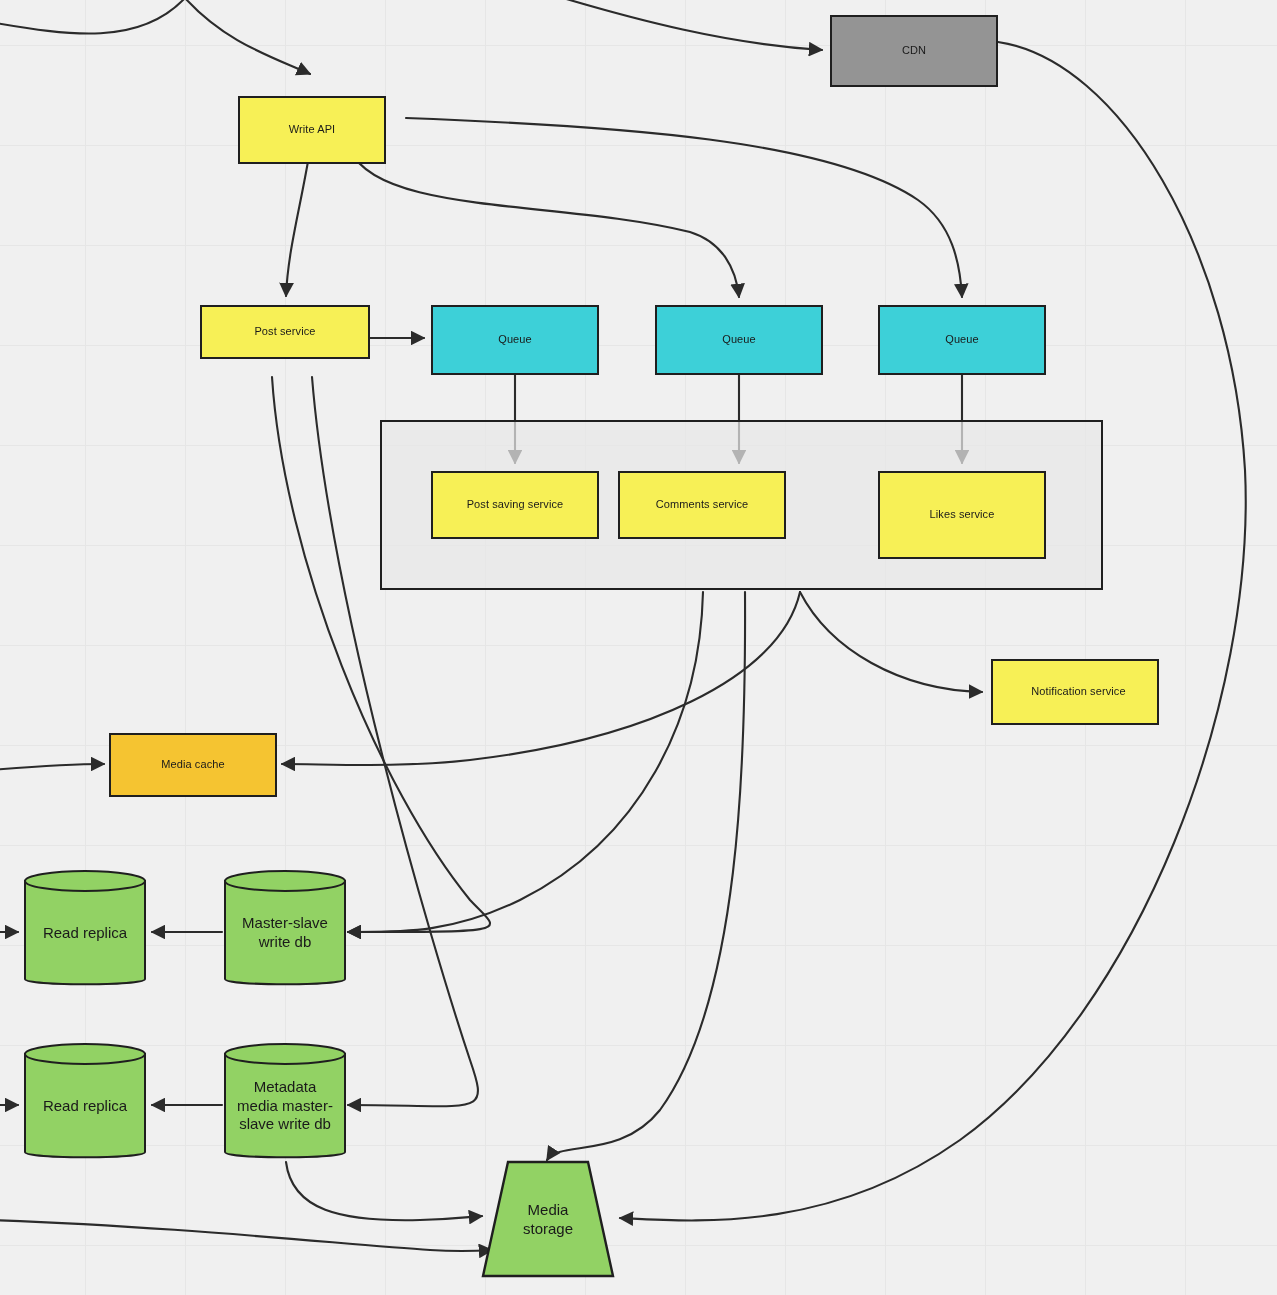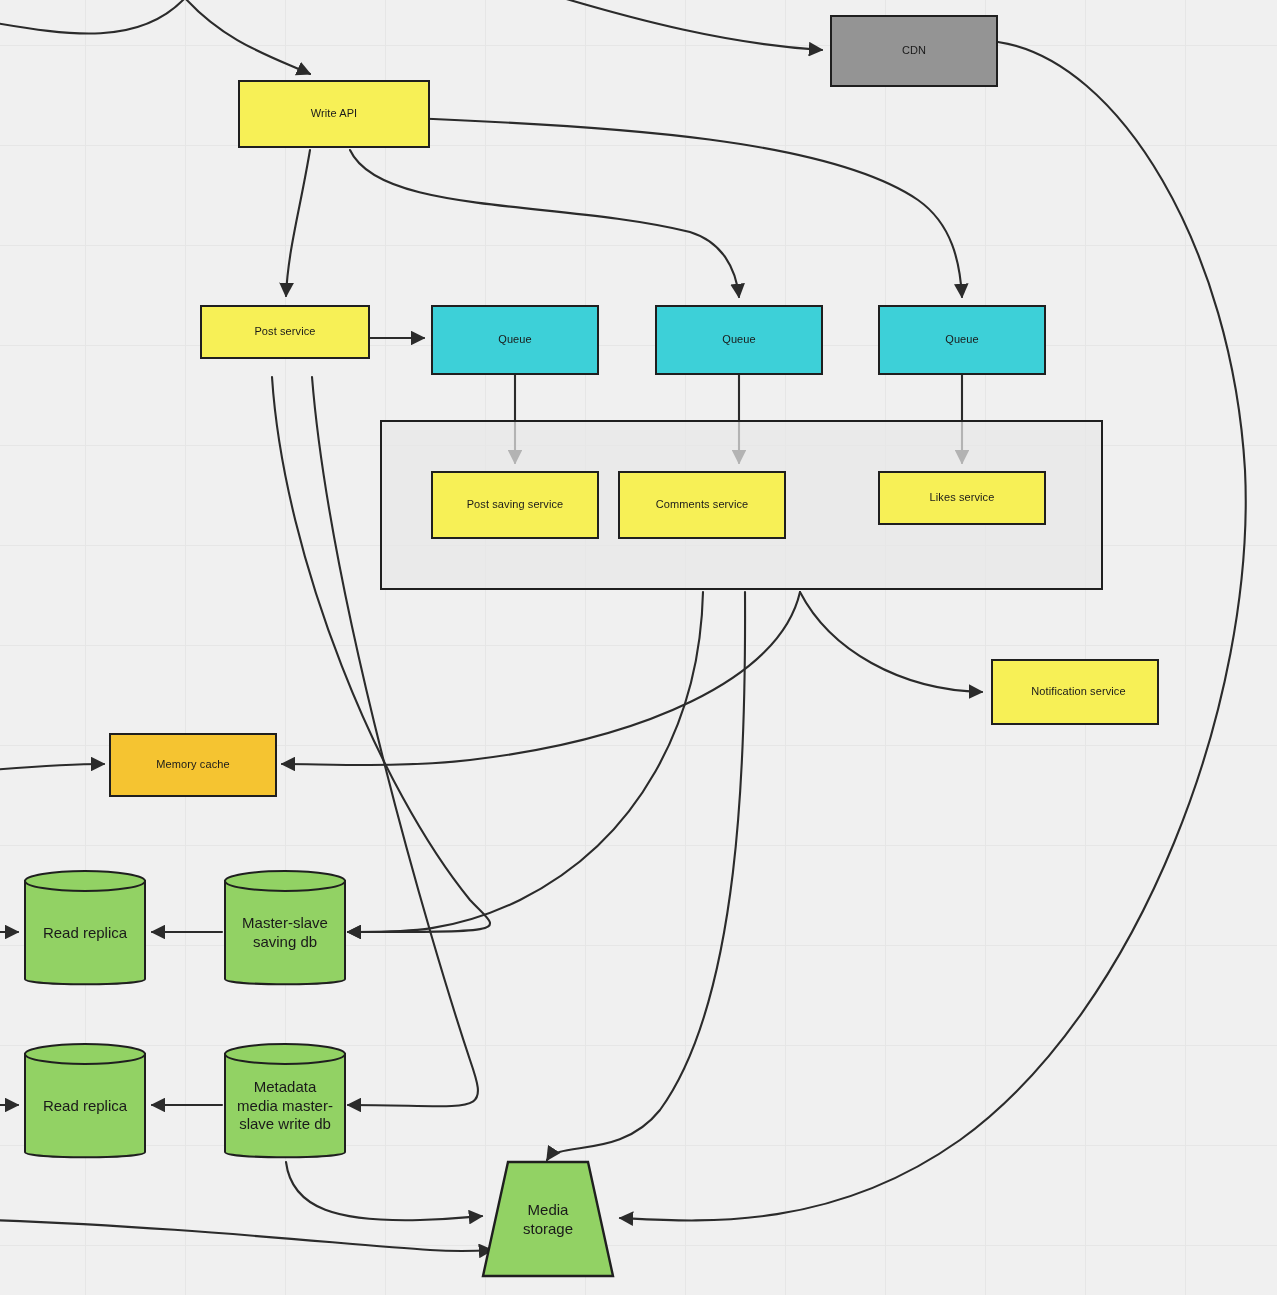--- a/index.html
+++ b/index.html
@@ -173,21 +173,21 @@
       <path d="M -10,770 C 40,766 80,764 104,764" marker-end="url(#ah)"></path>
     </g>
   </svg>
 
   <div class="group-box" style="left:380px; top:420px; width:723px; height:170px;"></div>
 
   <div class="node rect" style="left:830px; top:15px; width:168px; height:72px; background:#949494;">
     <span class="node-label">CDN</span>
   </div>
 
-  <div class="node rect" style="left:238px; top:80px; width:192px; height:68px; background:#f7f056;">
+  <div class="node rect" style="left:238px; top:96px; width:148px; height:68px; background:#f7f056;">
     <span class="node-label">Write API</span>
   </div>
 
   <div class="node rect" style="left:200px; top:305px; width:170px; height:54px; background:#f7f056;">
     <span class="node-label">Post service</span>
   </div>
 
   <div class="node rect" style="left:431px; top:305px; width:168px; height:70px; background:#3dd0d8;">
     <span class="node-label">Queue</span>
   </div>
@@ -201,47 +201,47 @@
   </div>
 
   <div class="node rect" style="left:431px; top:471px; width:168px; height:68px; background:#f7f056;">
     <span class="node-label">Post saving service</span>
   </div>
 
   <div class="node rect" style="left:618px; top:471px; width:168px; height:68px; background:#f7f056;">
     <span class="node-label">Comments service</span>
   </div>
 
-  <div class="node rect" style="left:878px; top:471px; width:168px; height:54px; background:#f7f056;">
+  <div class="node rect" style="left:878px; top:471px; width:168px; height:88px; background:#f7f056;">
     <span class="node-label">Likes service</span>
   </div>
 
   <div class="node rect" style="left:991px; top:659px; width:168px; height:66px; background:#f7f056;padding-left:7px;">
     <span class="node-label">Notification service</span>
   </div>
 
   <div class="node rect" style="left:109px; top:733px; width:168px; height:64px; background:#f5c431;">
-    <span class="node-label">Memory cache</span>
+    <span class="node-label">Media cache</span>
   </div>
 
   <div class="cyl" style="left:24px; top:869px; width:122px; height:122px;">
     <svg width="122" height="122" viewBox="0 0 122 122" xmlns="http://www.w3.org/2000/svg">
       <path d="M1,12 L1,110 C1,117 121,117 121,110 L121,12 Z" fill="#92d264" stroke="#1f1f1f" stroke-width="2"></path>
       <ellipse cx="61" cy="12" rx="60" ry="10" fill="#92d264" stroke="#1f1f1f" stroke-width="2"></ellipse>
     </svg>
     <div class="cyl-label">Read replica</div>
   </div>
 
   <div class="cyl" style="left:224px; top:869px; width:122px; height:122px;">
     <svg width="122" height="122" viewBox="0 0 122 122" xmlns="http://www.w3.org/2000/svg">
       <path d="M1,12 L1,110 C1,117 121,117 121,110 L121,12 Z" fill="#92d264" stroke="#1f1f1f" stroke-width="2"></path>
       <ellipse cx="61" cy="12" rx="60" ry="10" fill="#92d264" stroke="#1f1f1f" stroke-width="2"></ellipse>
     </svg>
     <div class="cyl-label">Master-slave
-saving db</div>
+write db</div>
   </div>
 
   <div class="cyl" style="left:24px; top:1042px; width:122px; height:122px;">
     <svg width="122" height="122" viewBox="0 0 122 122" xmlns="http://www.w3.org/2000/svg">
       <path d="M1,12 L1,110 C1,117 121,117 121,110 L121,12 Z" fill="#92d264" stroke="#1f1f1f" stroke-width="2"></path>
       <ellipse cx="61" cy="12" rx="60" ry="10" fill="#92d264" stroke="#1f1f1f" stroke-width="2"></ellipse>
     </svg>
     <div class="cyl-label">Read replica</div>
   </div>
 

